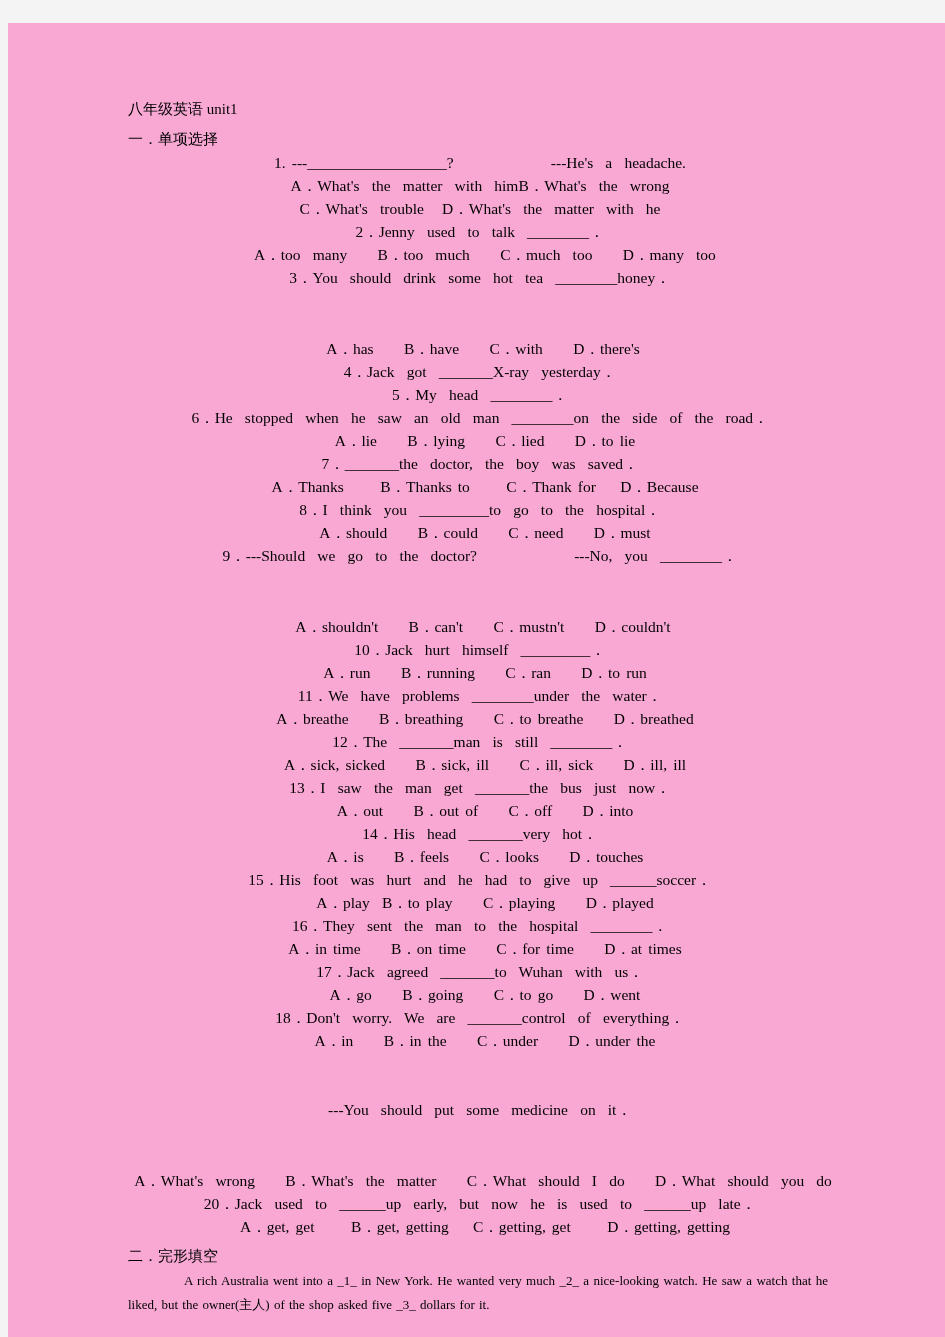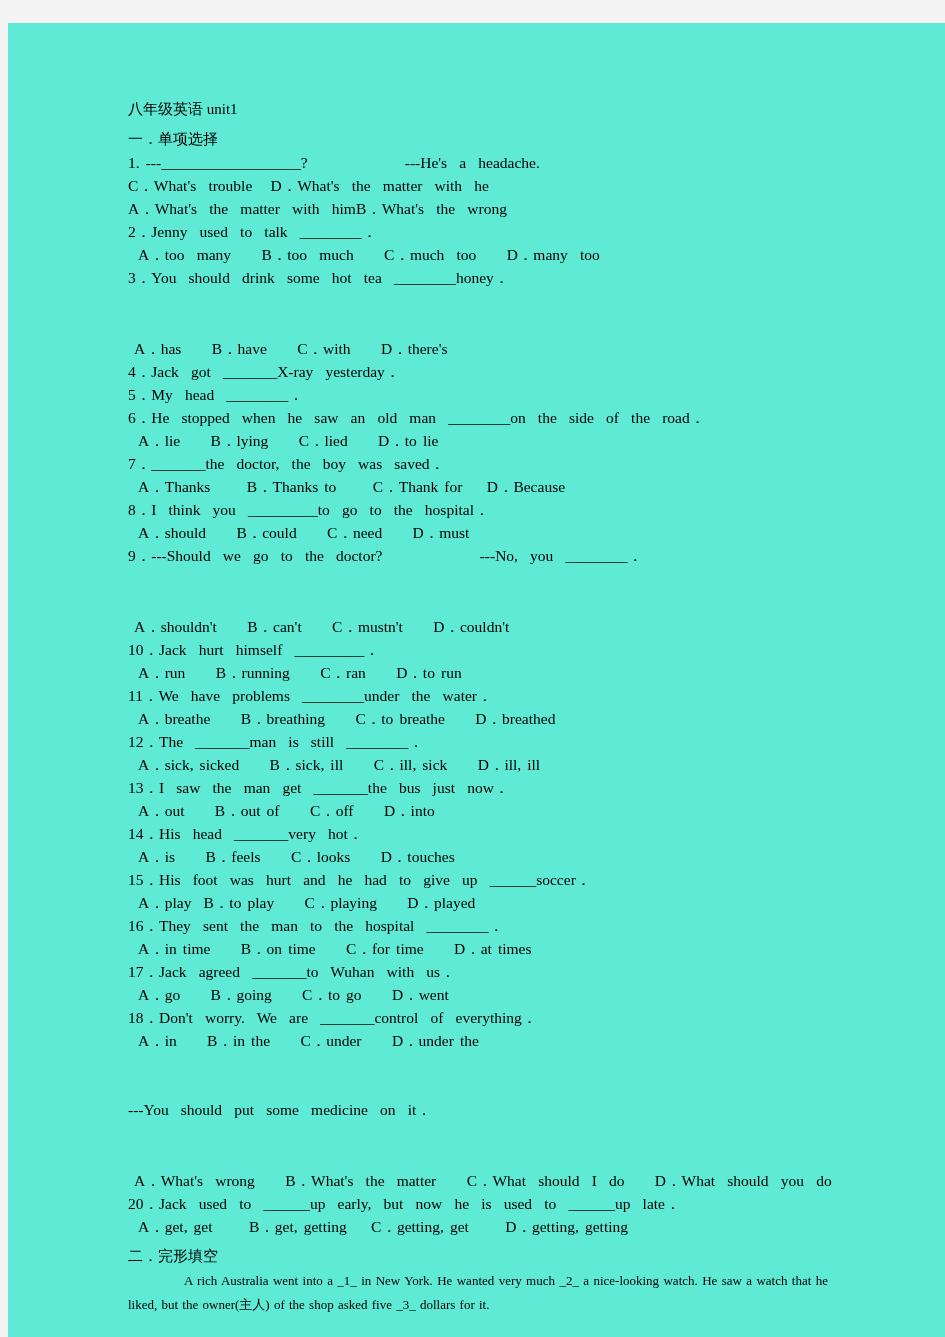--- a/index.html
+++ b/index.html
@@ -12,21 +12,21 @@
     height: 1337px;
     overflow: hidden;
     font-family: "Liberation Serif", serif;
   }
   .page {
     position: absolute;
     left: 8px;
     top: 23px;
     width: 937px;
     height: 1314px;
-    background: #5eead4;
+    background: #f9a8d4;
   }
   .content {
     position: absolute;
     left: 120px;
     top: 75px;
     width: 704px;
   }
   
   .cn-title,
   .cn-section {
@@ -45,20 +45,21 @@
     margin-top: 7px;
   }
   
   .qline {
     font-family: "Liberation Serif", serif;
     font-size: 15.5px;
     line-height: 23px;
     color: #000;
     white-space: pre-wrap;
     word-spacing: 2.2px;
+    text-align: center;
   }
   .qline.opts {
     padding-left: 10px;
     word-spacing: 2.2px;
   }
   .qline.opts-flush {
     padding-left: 0px;
   }
   .qline.opts-narrow {
     padding-left: 6px;
@@ -89,22 +90,22 @@
 <body>
 
 <div class="page">
   <div class="content">
 
     <div class="cn-title"><span>八年级英语</span><span class="en"> unit1</span></div>
 
     <div class="cn-section">一．单项选择</div>
 
     <div class="qline">1. ---__________________?                ---He's  a  headache.</div>
+    <div class="qline opts-flush">A．What's  the  matter  with  himB．What's  the  wrong</div>
     <div class="qline opts-flush">C．What's  trouble   D．What's  the  matter  with  he</div>
-    <div class="qline opts-flush">A．What's  the  matter  with  himB．What's  the  wrong</div>
 
     <div class="qline">2．Jenny  used  to  talk  ________．</div>
     <div class="qline opts">A．too  many     B．too  much     C．much  too     D．many  too</div>
 
     <div class="qline">3．You  should  drink  some  hot  tea  ________honey．</div>
     <div class="qline opts-narrow">A．has     B．have     C．with     D．there's</div>
 
     <div class="qline">4．Jack  got  _______X-ray  yesterday．</div>
 
     <div class="qline">5．My  head  ________．</div>

